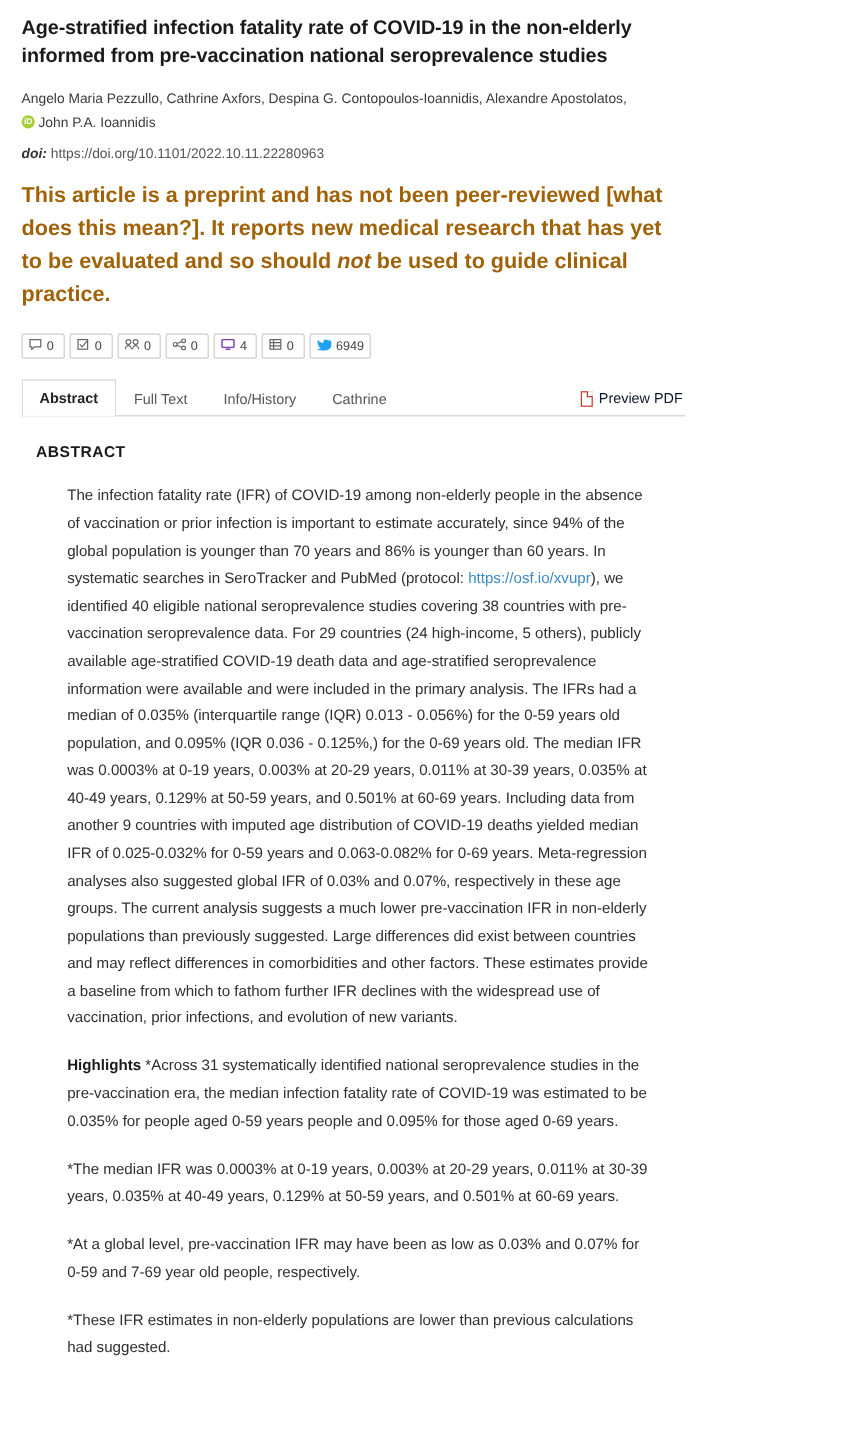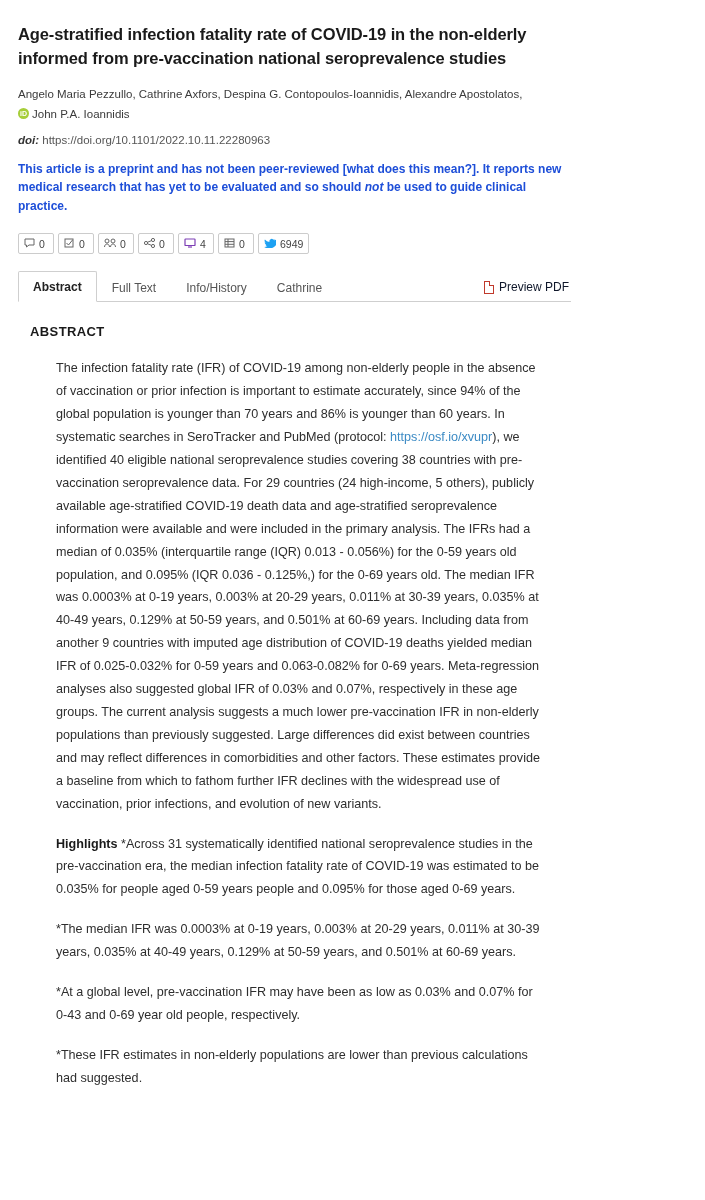--- a/index.html
+++ b/index.html
@@ -11,21 +11,20 @@
   body {
     width: 705px;
     min-height: 1200px;
     font-family: "Liberation Sans", sans-serif;
     color: #222222;
     -webkit-font-smoothing: antialiased;
   }
   .page {
     width: 589px;
     padding: 8px 18px 10px 18px;
-    margin-top: 11px;
   }
   
   .article-title {
     font-size: 16.5px;
     font-weight: bold;
     line-height: 1.45;
     color: #1a1a1a;
     margin: 4px 0 14px 0;
     letter-spacing: -0.1px;
   }
@@ -61,23 +60,23 @@
   .doi-line {
     font-size: 11.5px;
     margin: 10px 0 14px 0;
     color: #333333;
   }
   .doi-line .doi-label { font-weight: bold; font-style: italic; }
   .doi-line .doi-url { color: #555555; }
 
   
   .preprint-warning {
-    color: #1d4ed8;
-    font-weight: bold;
-    font-size: 12px;
+    color: #a16207;
+    font-weight: bold;
+    font-size: 18px;
     line-height: 1.55;
     margin-bottom: 18px;
   }
   .preprint-warning em { font-style: italic; }
 
   
   .metrics-row {
     display: flex;
     align-items: stretch;
     gap: 4px;
@@ -292,18 +291,18 @@
 
   <div class="section-heading">ABSTRACT</div>
 
   <div class="abstract-body">
     <p><span>The infection fatality rate (IFR) of COVID-19 among non-elderly people in the absence of vaccination or prior infection is important to estimate accurately, since 94% of the global population is younger than 70 years and 86% is younger than 60 years. In systematic searches in SeroTracker and PubMed (protocol: </span><a class="inline-link" href="#">https://osf.io/xvupr</a><span>), we identified 40 eligible national seroprevalence studies covering 38 countries with pre-vaccination seroprevalence data. For 29 countries (24 high-income, 5 others), publicly available age-stratified COVID-19 death data and age-stratified seroprevalence information were available and were included in the primary analysis. The IFRs had a median of 0.035% (interquartile range (IQR) 0.013 - 0.056%) for the 0-59 years old population, and 0.095% (IQR 0.036 - 0.125%,) for the 0-69 years old. The median IFR was 0.0003% at 0-19 years, 0.003% at 20-29 years, 0.011% at 30-39 years, 0.035% at 40-49 years, 0.129% at 50-59 years, and 0.501% at 60-69 years. Including data from another 9 countries with imputed age distribution of COVID-19 deaths yielded median IFR of 0.025-0.032% for 0-59 years and 0.063-0.082% for 0-69 years. Meta-regression analyses also suggested global IFR of 0.03% and 0.07%, respectively in these age groups. The current analysis suggests a much lower pre-vaccination IFR in non-elderly populations than previously suggested. Large differences did exist between countries and may reflect differences in comorbidities and other factors. These estimates provide a baseline from which to fathom further IFR declines with the widespread use of vaccination, prior infections, and evolution of new variants.</span></p>
 
     <p><b>Highlights</b><span> *Across 31 systematically identified national seroprevalence studies in the pre-vaccination era, the median infection fatality rate of COVID-19 was estimated to be 0.035% for people aged 0-59 years people and 0.095% for those aged 0-69 years.</span></p>
 
     <p>*The median IFR was 0.0003% at 0-19 years, 0.003% at 20-29 years, 0.011% at 30-39 years, 0.035% at 40-49 years, 0.129% at 50-59 years, and 0.501% at 60-69 years.</p>
 
-    <p>*At a global level, pre-vaccination IFR may have been as low as 0.03% and 0.07% for 0-43 and 0-69 year old people, respectively.</p>
+    <p>*At a global level, pre-vaccination IFR may have been as low as 0.03% and 0.07% for 0-59 and 7-69 year old people, respectively.</p>
 
     <p>*These IFR estimates in non-elderly populations are lower than previous calculations had suggested.</p>
   </div>
 
 </div>
 
 </body></html>

